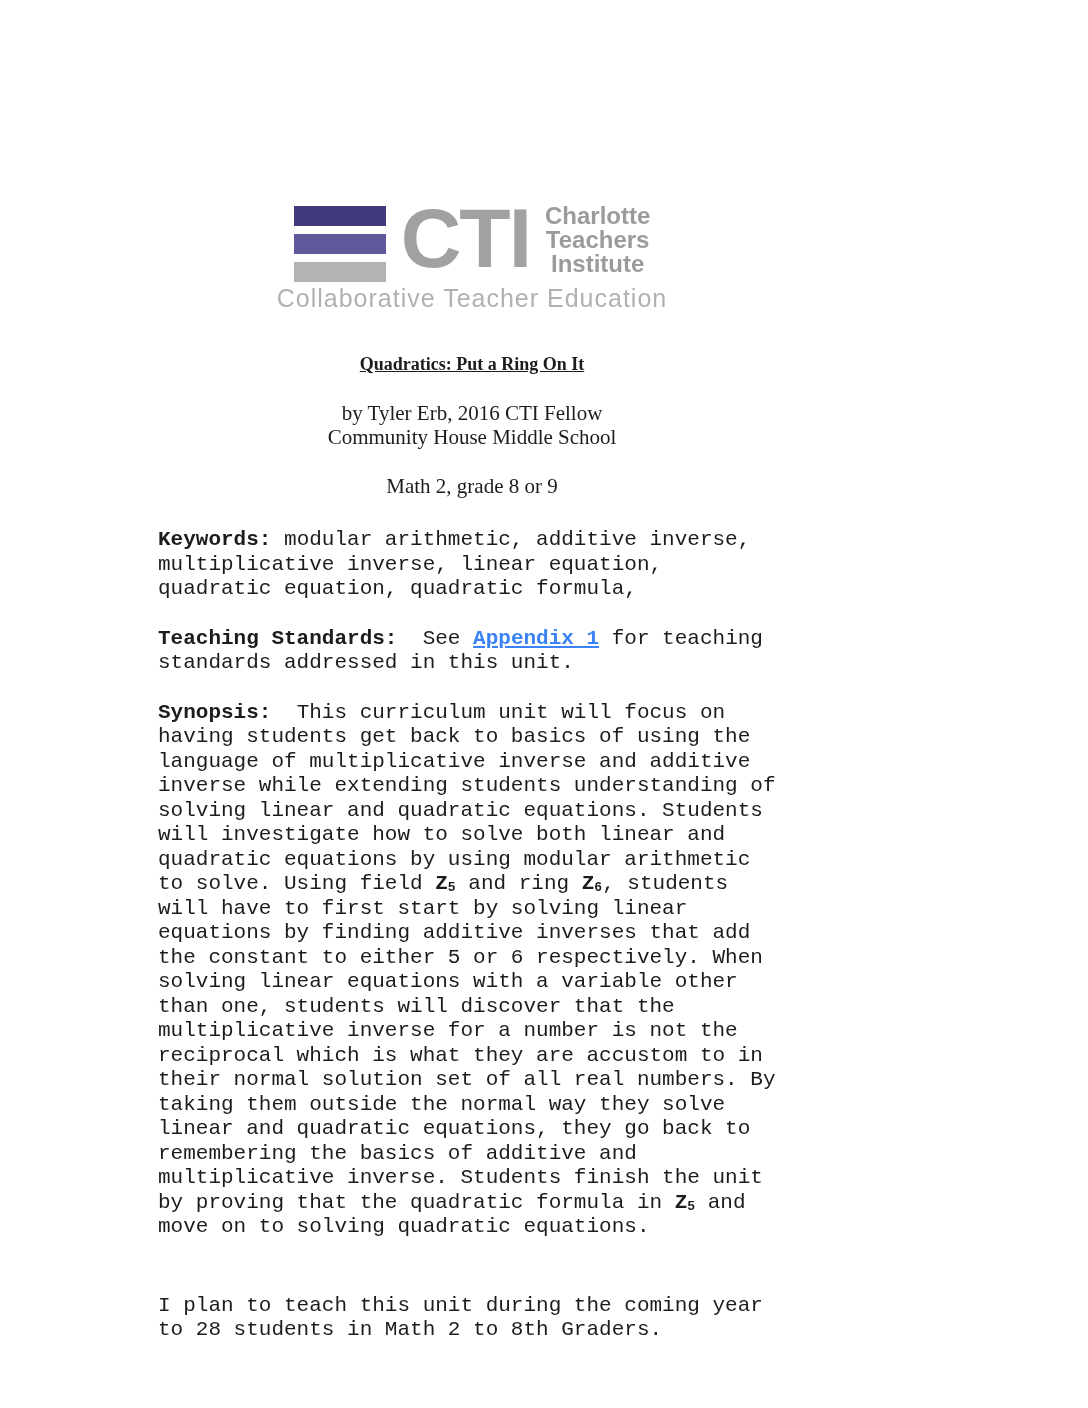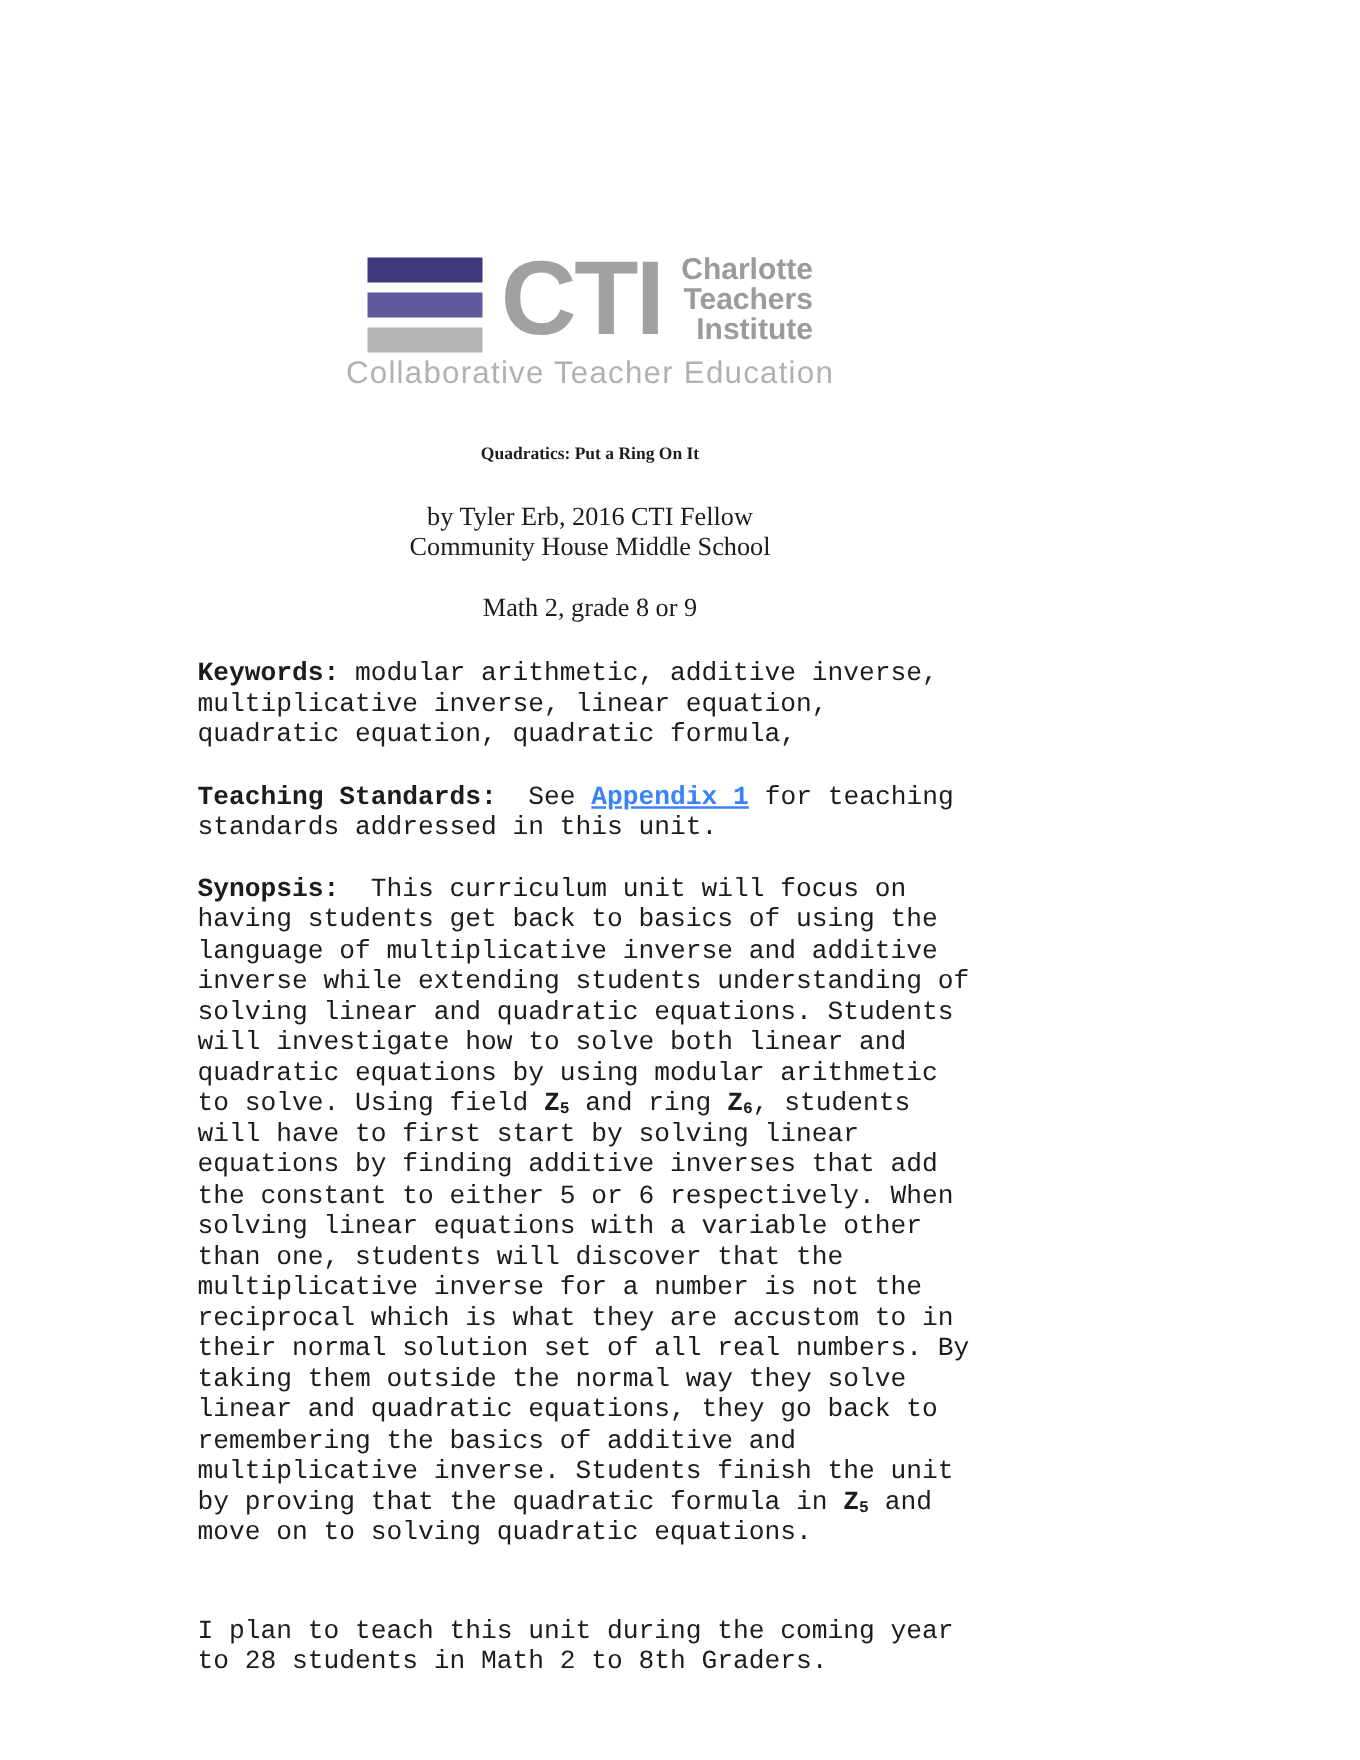--- a/index.html
+++ b/index.html
@@ -46,44 +46,45 @@
   }
   .cti {
     font-family: "Liberation Sans", sans-serif;
     font-weight: bold;
     font-size: 84px;
     line-height: 84px;
     letter-spacing: -2px;
     color: #a2a1a1;
   }
   .logo-stack {
-    text-align: right;
+    text-align: center;
     font-family: "Liberation Sans", sans-serif;
     font-weight: bold;
     font-size: 24px;
     line-height: 24px;
     color: #9c9b9b;
     margin-top: 8px;
   }
   .tagline {
     font-family: "Liberation Sans", sans-serif;
     font-size: 25px;
     line-height: 28px;
     letter-spacing: 1px;
     color: #b2b1b1;
     margin-top: 2px;
   }
 
   
   .title {
     margin: 40px 0 0 0;
     text-align: center;
-    font-size: 14px;
+    font-size: 18px;
     font-weight: bold;
     line-height: 24.5px;
+    text-decoration: underline;
   }
   .center-block {
     text-align: center;
     margin-top: 24px;
   }
 
   
   p {
     margin: 25px 0 0 0;
     font-family: Liberation Mono, monospace;

